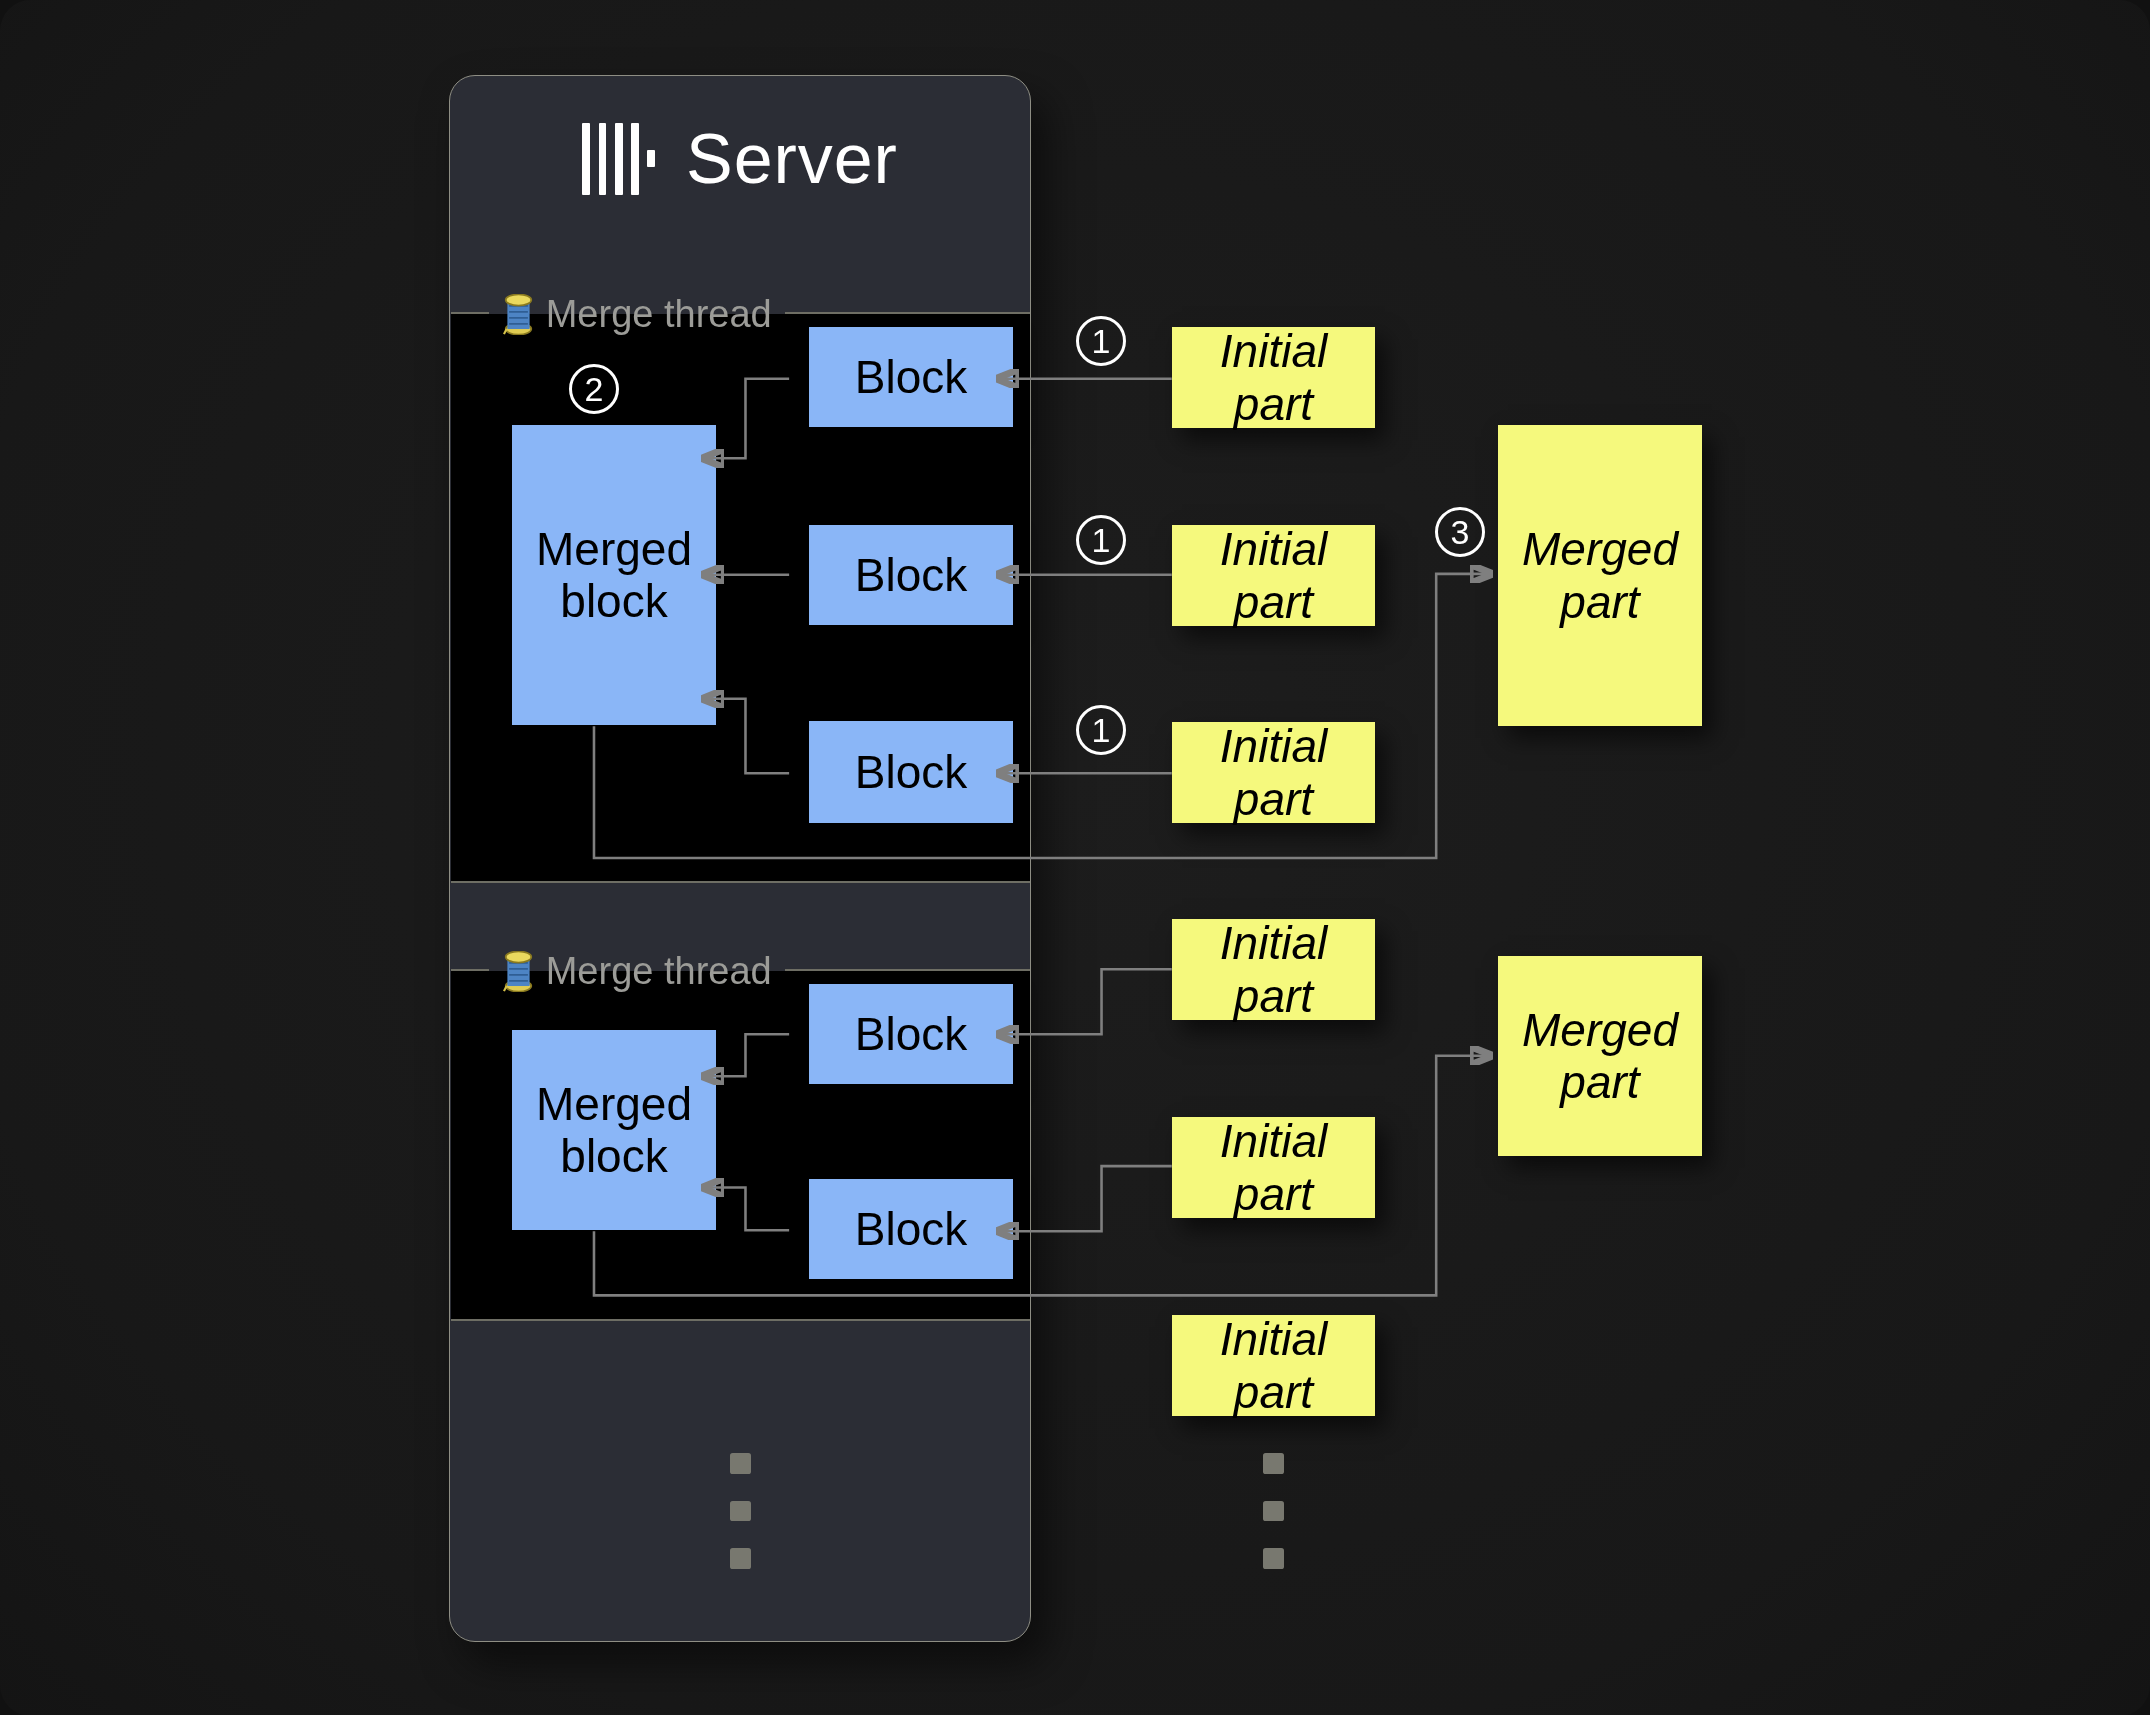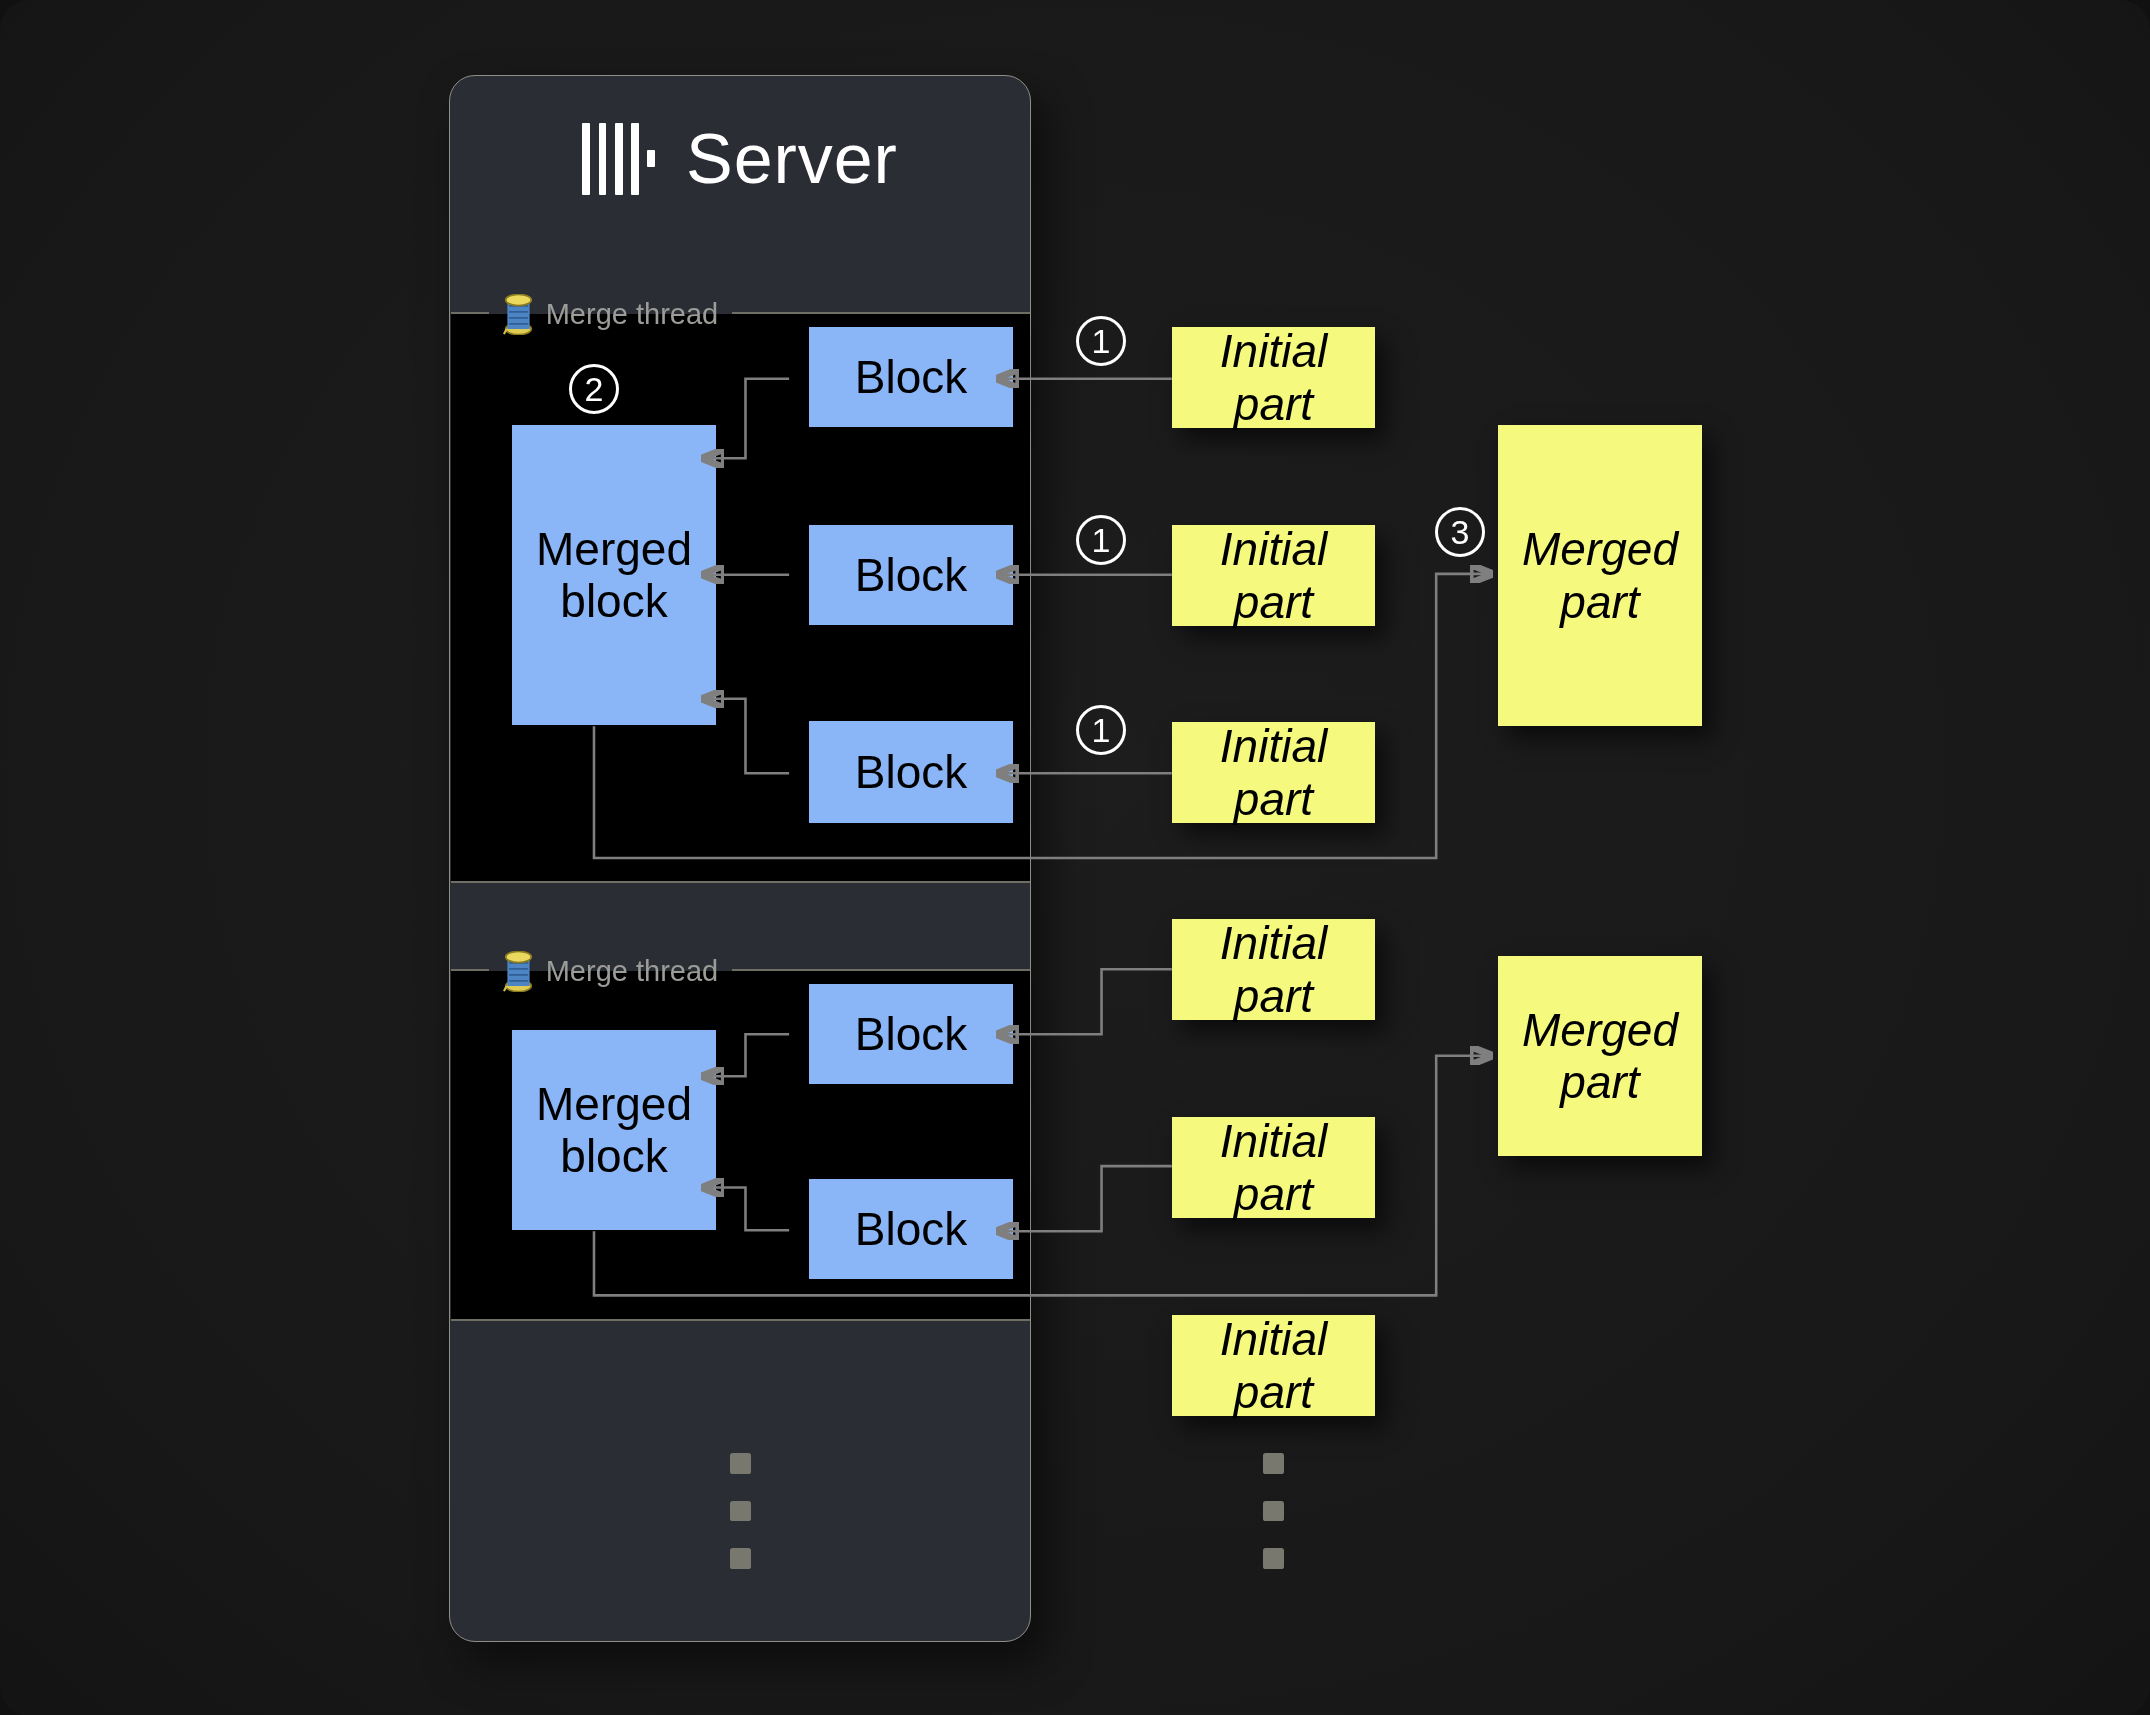--- a/index.html
+++ b/index.html
@@ -45,21 +45,21 @@
     border-top:2.6px solid var(--thread-border);
     border-bottom:2.6px solid var(--thread-border);
   }
   .thread-panel.first{top:312px;height:571px;}
   .thread-panel.second{top:969px;height:352px;}
   .thread-legend{
     position:absolute;top:-23px;left:38px;height:46px;
     display:flex;align-items:center;gap:12px;
     padding:0 13.7px;
     background:linear-gradient(to bottom, var(--server-bg) 0 23px, var(--thread-bg) 23px 100%);
-    color:var(--label-gray);font-size:29px;white-space:nowrap;
+    color:var(--label-gray);font-size:38px;white-space:nowrap;
   }
   .spool-icon{width:31px;height:41px;flex:0 0 auto;}
   
   .node{
     position:absolute;display:flex;align-items:center;justify-content:center;
     text-align:center;color:#000;font-size:46px;line-height:1.14;
   }
   .node .node-label{white-space:pre-line;}
   .blue-node{background:var(--blue);box-shadow:6.8px 8.6px 15.4px rgba(0,0,0,.55);margin-left:20px;}
   .yellow-node{background:var(--yellow);box-shadow:10.3px 12px 22px rgba(0,0,0,.6);font-style:italic;}

